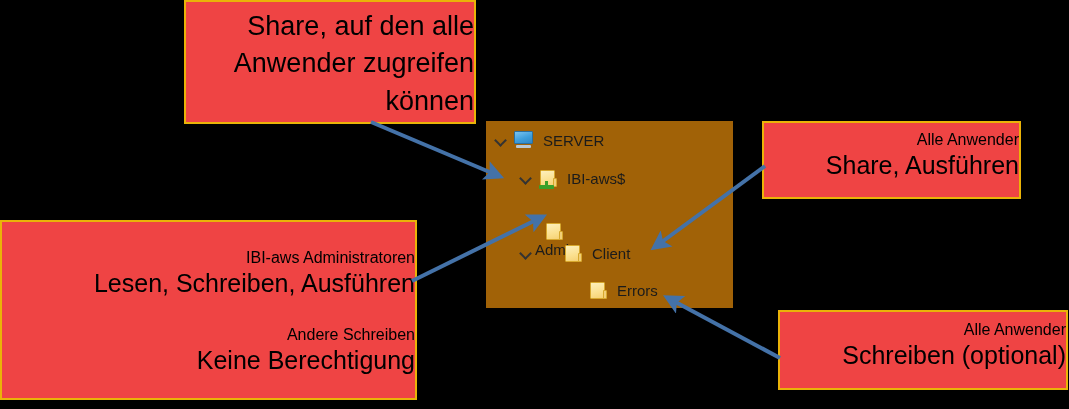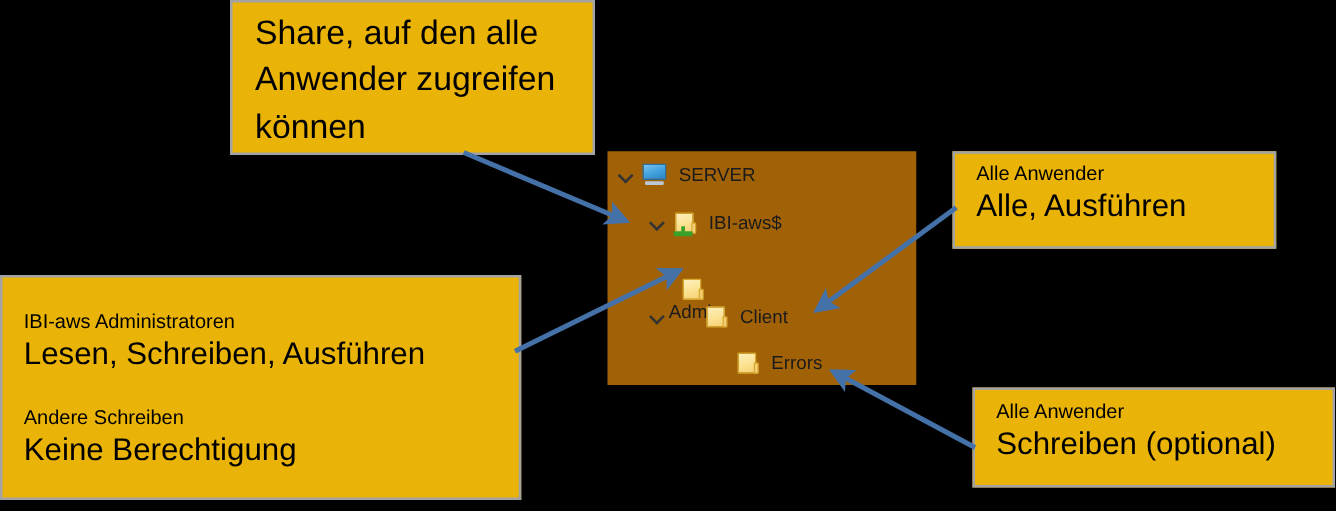--- a/index.html
+++ b/index.html
@@ -12,25 +12,26 @@
     width: 1069px;
     height: 409px;
     background: #000000;
     overflow: hidden;
     font-family: "Liberation Sans", sans-serif;
   }
 
   
   .callout {
     position: absolute;
-    background: #eab308;
-    border: 2px solid #a3a3a3;
+    background: #ef4444;
+    border: 2px solid #eab308;
     box-sizing: border-box;
     color: #000000;
     z-index: 5;
+    text-align: right;
   }
   .callout .small {
     font-size: 16px;
     line-height: 1.25;
     white-space: nowrap;
   }
   .callout .big {
     font-size: 25px;
     line-height: 1.22;
     white-space: nowrap;
@@ -194,21 +195,21 @@
   <div class="callout" id="callout-admins">
     <div class="small">IBI-aws Administratoren</div>
     <div class="big">Lesen, Schreiben, Ausführen</div>
     <div class="spacer"></div>
     <div class="small">Andere Schreiben</div>
     <div class="big">Keine Berechtigung</div>
   </div>
 
   <div class="callout" id="callout-allusers-read">
     <div class="small">Alle Anwender</div>
-    <div class="big">Alle, Ausführen</div>
+    <div class="big">Share, Ausführen</div>
   </div>
 
   <div class="callout" id="callout-allusers-write">
     <div class="small">Alle Anwender</div>
     <div class="big">Schreiben (optional)</div>
   </div>
 
   <div id="tree-panel">
 
     <div class="tree-row" style="left:6px; top:8px;">

